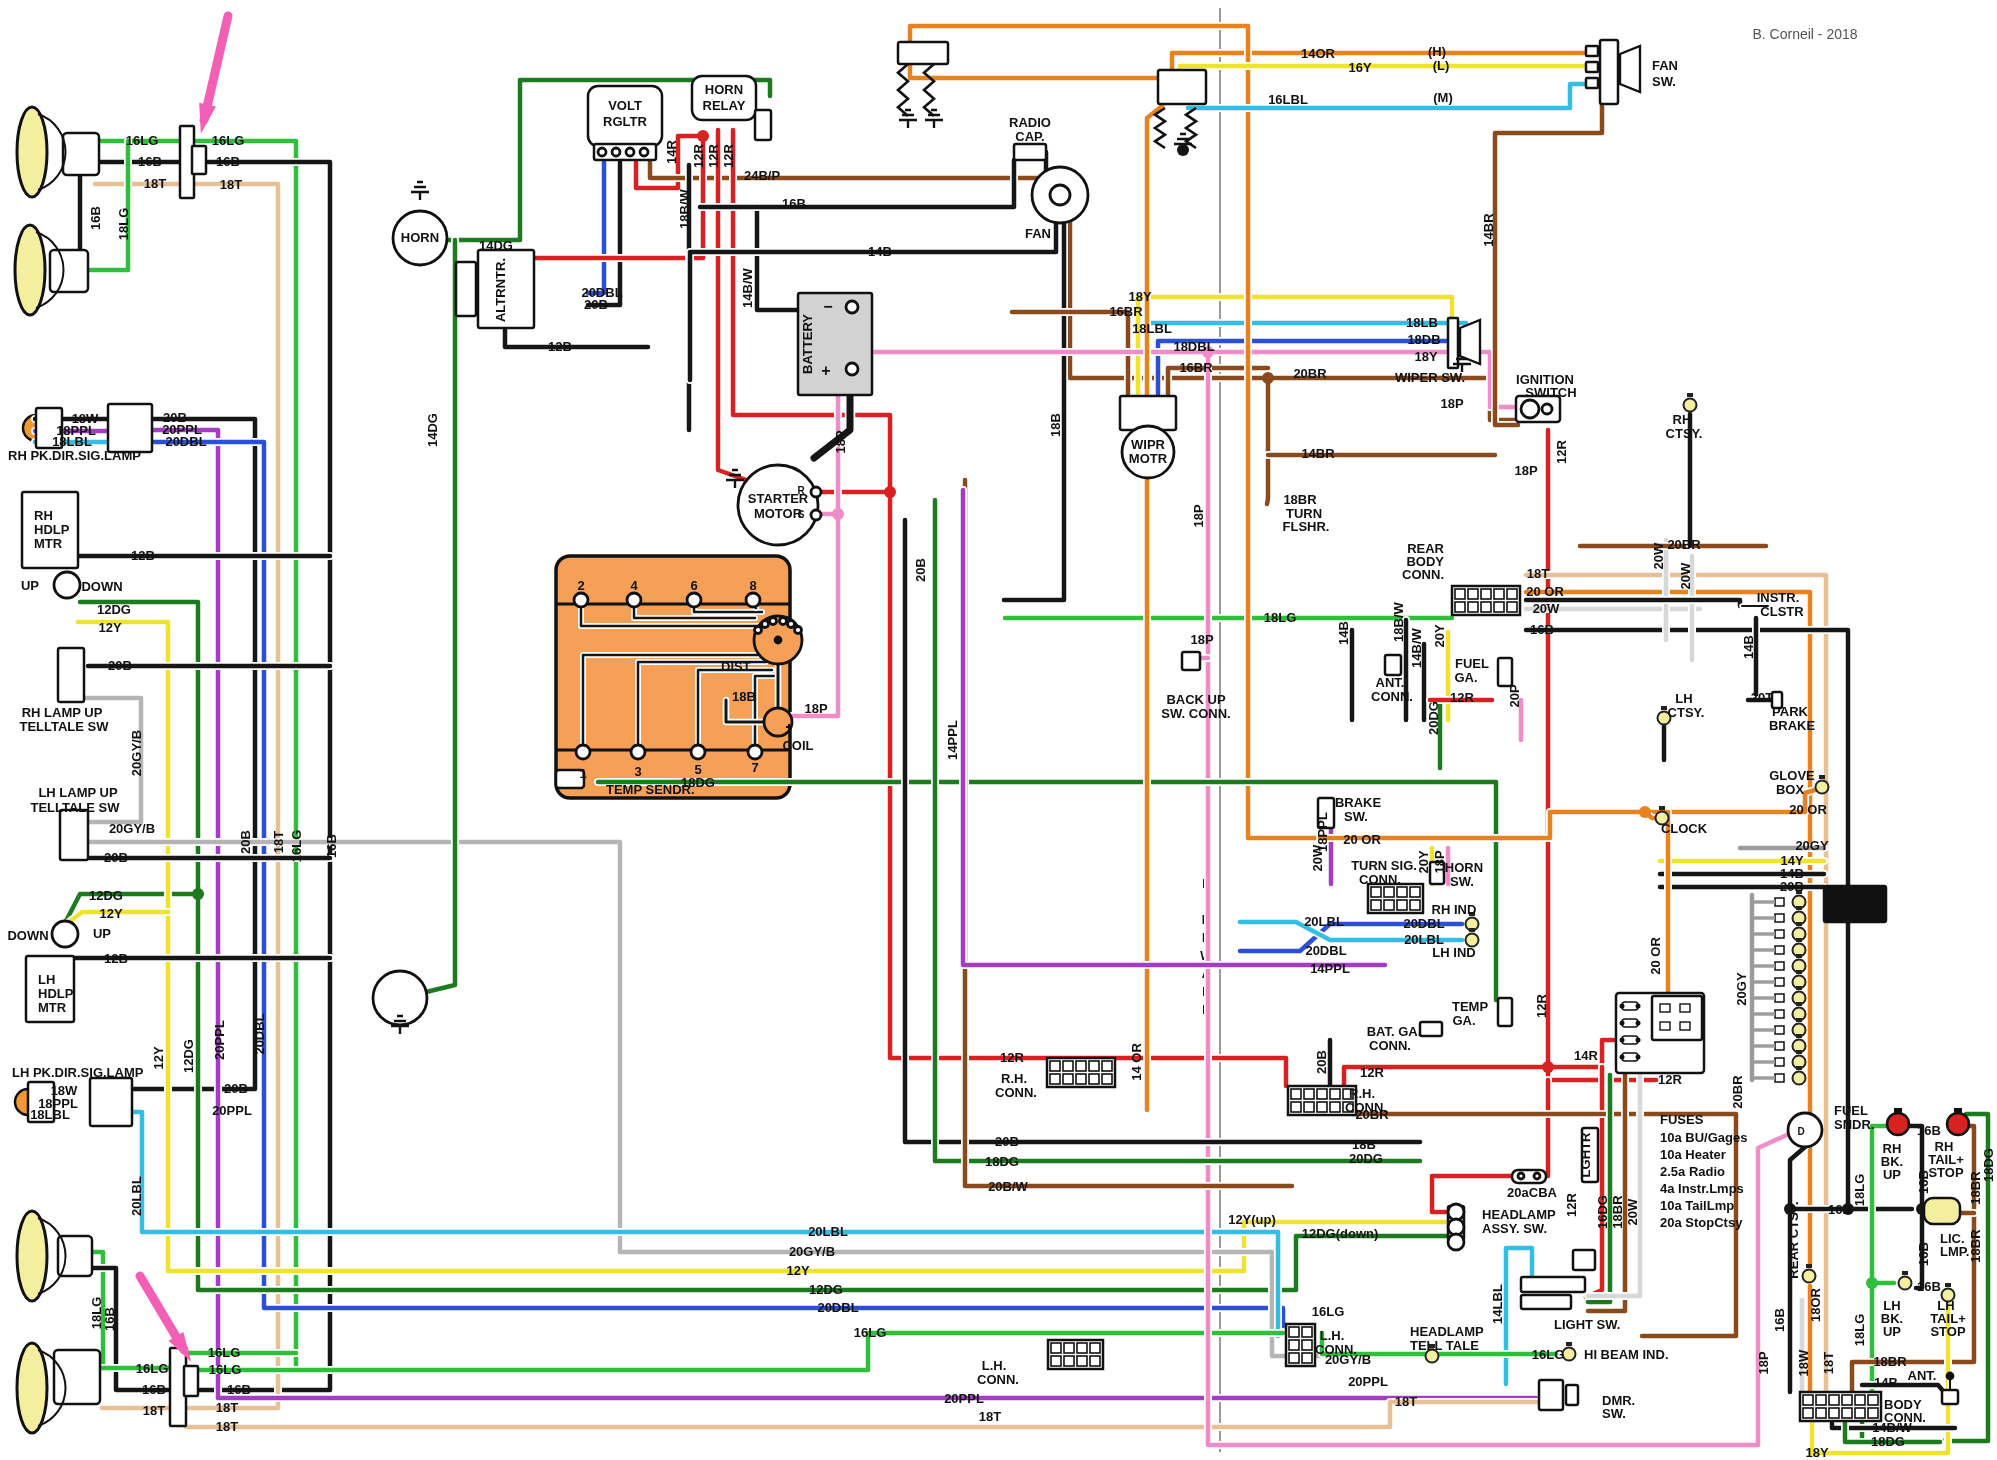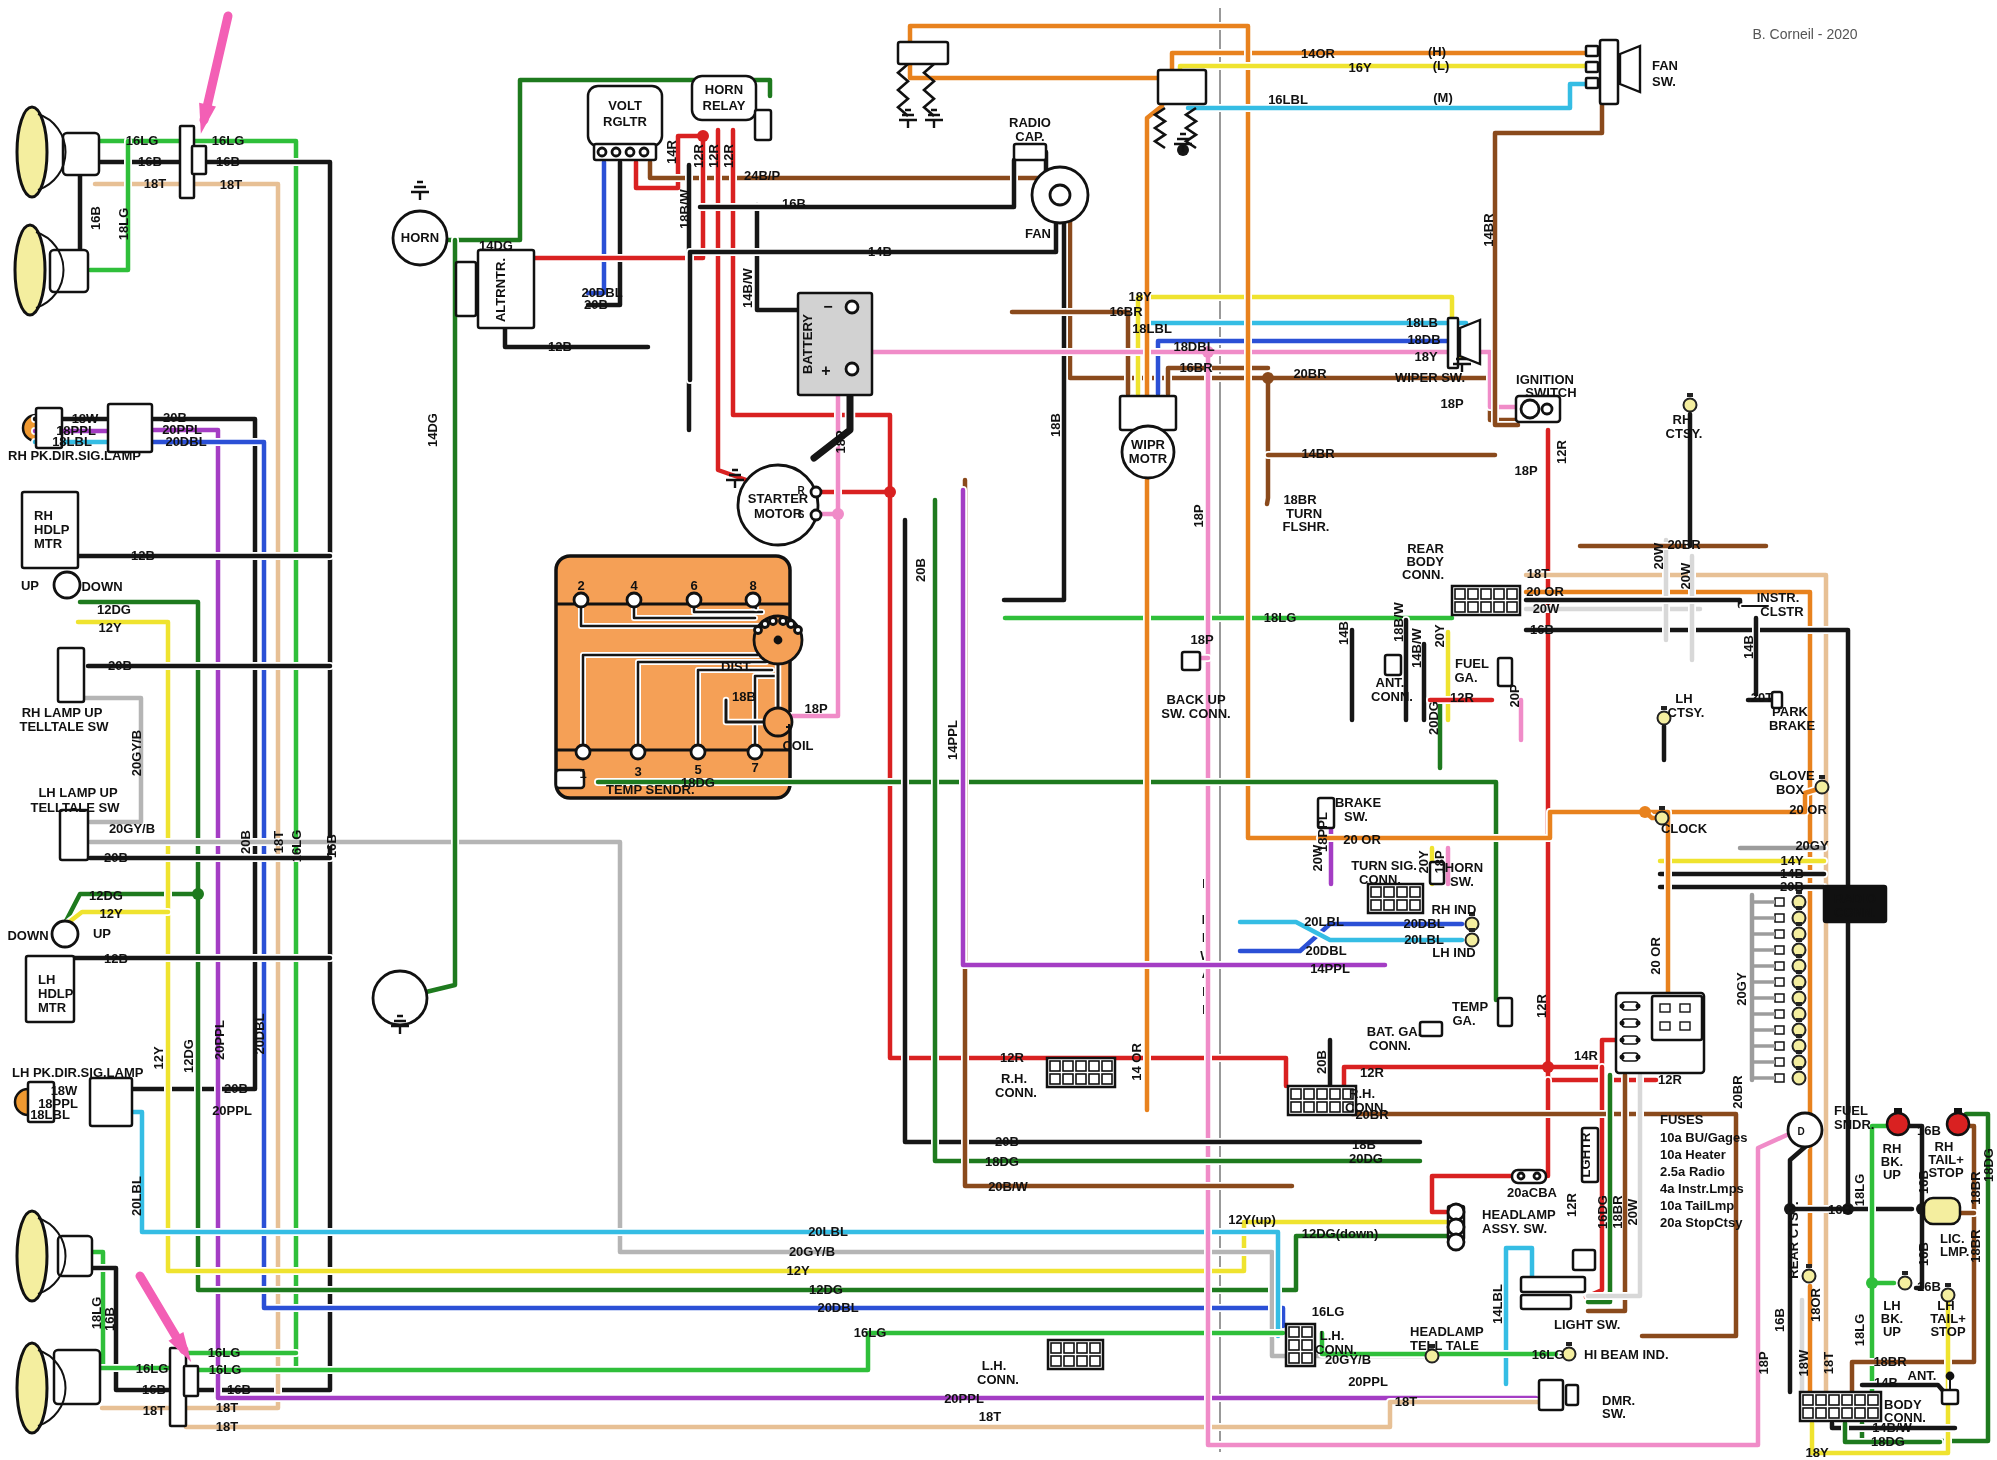--- a/index.html
+++ b/index.html
@@ -926,14 +926,14 @@
       <text x="1886" y="1387" font-size="13" text-anchor="middle">14B</text>
       <text x="1922" y="1380" font-size="13" text-anchor="middle">ANT.</text>
       <text x="1884" y="1409" font-size="13" text-anchor="start">BODY</text>
       <text x="1884" y="1422" font-size="13" text-anchor="start">CONN.</text>
       <text x="1892" y="1432" font-size="13" text-anchor="middle">14B/W</text>
       <text x="1888" y="1446" font-size="13" text-anchor="middle">18DG</text>
       <text x="1817" y="1457" font-size="13" text-anchor="middle">18Y</text>
       <text x="828" y="312" font-size="16" text-anchor="middle">−</text>
       <text x="826" y="376" font-size="16" text-anchor="middle" fill="#cc1111">+</text>
     </svg>
-  <div class="credit">B. Corneil - 2020</div>
+  <div class="credit">B. Corneil - 2018</div>
 </div>
 
 </body></html>

